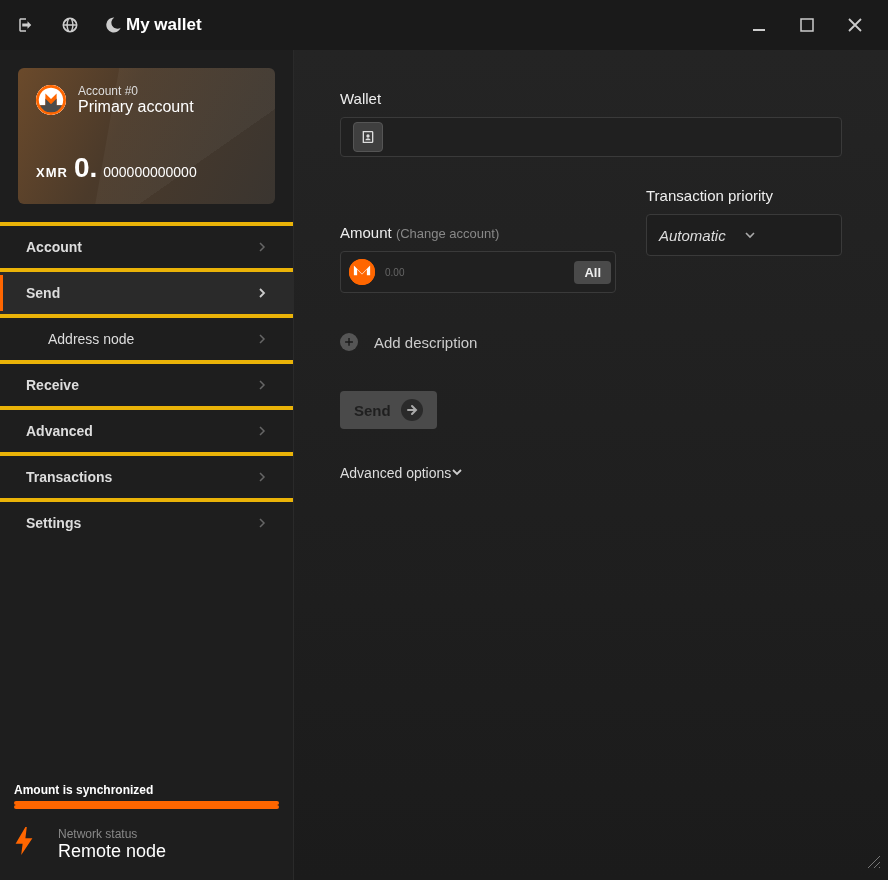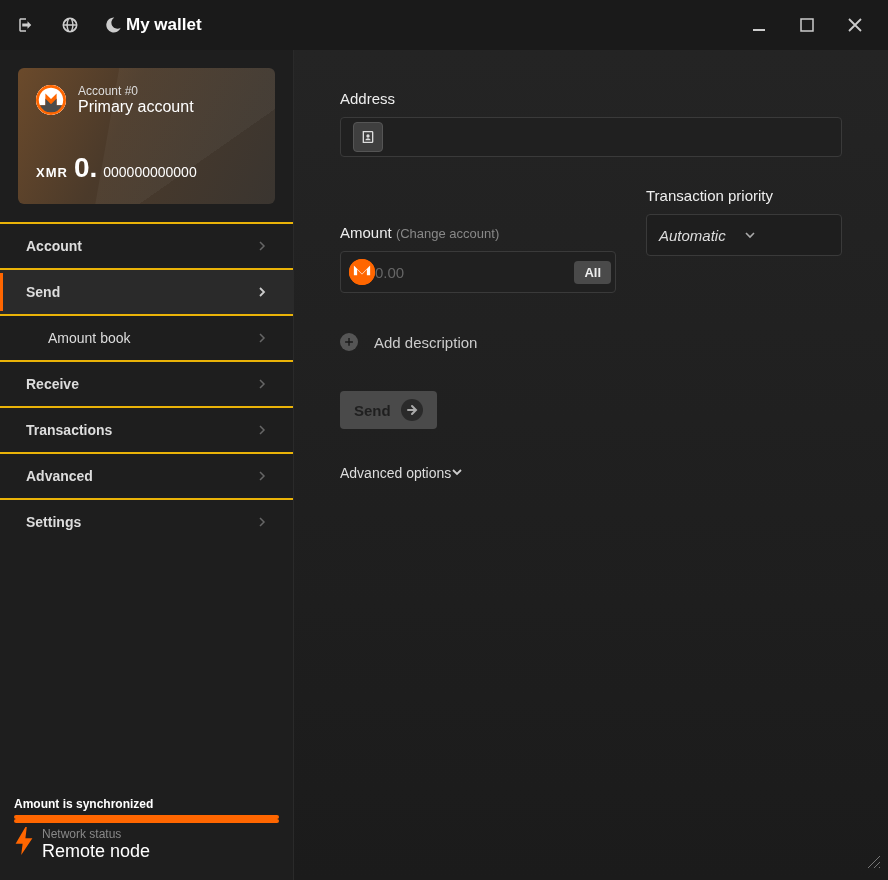--- a/index.html
+++ b/index.html
@@ -67,37 +67,37 @@
 .card-balance .sm { font-size:14px; font-weight:500;}
 
 .nav { display:flex; flex-direction:column; }
 .nav-item {
   height:46px;
   display:flex; align-items:center;
   padding: 0 26px;
   font-size:14px; font-weight:600; color:#ddd;
   cursor:pointer;
   position:relative;
-  border-top:2px solid #eab308;
+  border-top:4px solid #eab308;
 }
 .nav-item.sub { padding-left: 48px; font-weight:500;}
 .nav-item .chev { margin-left:auto; color:#666;}
 .nav-item.active { background:#2a2a2a;}
 .nav-item.active::before {
   content:""; position:absolute; left:0; top:3px; bottom:3px; width:3px; background:#ff6600;
 }
 
 .status-block {
   margin-top:auto;
   padding: 10px 14px 18px 14px;
   font-size: 12px;
 }
 .status-line { font-weight:700; color:#fff; margin-top:6px; margin-bottom:4px;}
 .prog { height:4px; background:#ff6600; border-radius:2px; width:100%; }
-.net-row { display:flex; gap:8px; align-items:flex-start; margin-top:4px;}
+.net-row { display:flex; gap:24px; align-items:flex-start; margin-top:18px;}
 .bolt { color:#ff6600; font-size:26px;}
 .net-label { font-size:12px; color:#888;}
 .net-val { font-size:18px; color:#fff; font-weight:500;}
 
 .main {
   flex:1;
   background: linear-gradient(180deg, #242424 0%, #1b1b1b 100%);
   padding: 40px 46px;
   position:relative;
 }
@@ -135,21 +135,21 @@
   background:#202020; border-radius:4px;
   height:42px; padding:0 4px 0 8px;
 }
 .amount-wrap .m-small {
   width:26px; height:26px; border-radius:50%; background:#ff6600;
   display:flex; align-items:center; justify-content:center;
 }
 .amount-wrap .m-small svg { width:26px; height:26px;}
 .amount-wrap input {
   flex:1; background:transparent; border:none; outline:none;
-  color:#f97316; font-size:15px; 
+  color:#f97316; font-size:10px; padding-left:10px;
 }
 .amount-wrap input::placeholder { color:#666;}
 .all-btn {
   background:#4a4a4a; color:#eee; border-radius:4px;
   padding:4px 10px; font-size:13px; cursor:pointer; font-weight:600;
 }
 
 .select-wrap {
   display:flex; align-items:center;
   border:1px solid #3a3a3a;
@@ -270,45 +270,45 @@
       </div>
       <div class="nav-item active">
         <span>Send</span>
         <span class="chev">
           <svg width="10" height="10" viewBox="0 0 10 10">
               <path d="M3 1l4 4-4 4" stroke="#ccc" stroke-width="1.8" fill="none"></path>
             </svg>
         </span>
       </div>
       <div class="nav-item sub">
-        <span>Amount book</span>
+        <span>Address node</span>
         <span class="chev">
           <svg width="10" height="10" viewBox="0 0 10 10">
               <path d="M3 1l4 4-4 4" stroke="currentColor" stroke-width="1.5" fill="none"></path>
             </svg>
         </span>
       </div>
       <div class="nav-item">
         <span>Receive</span>
         <span class="chev">
           <svg width="10" height="10" viewBox="0 0 10 10">
               <path d="M3 1l4 4-4 4" stroke="currentColor" stroke-width="1.5" fill="none"></path>
             </svg>
         </span>
       </div>
       <div class="nav-item">
+        <span>Advanced</span>
+        <span class="chev">
+          <svg width="10" height="10" viewBox="0 0 10 10">
+              <path d="M3 1l4 4-4 4" stroke="currentColor" stroke-width="1.5" fill="none"></path>
+            </svg>
+        </span>
+      </div>
+      <div class="nav-item">
         <span>Transactions</span>
-        <span class="chev">
-          <svg width="10" height="10" viewBox="0 0 10 10">
-              <path d="M3 1l4 4-4 4" stroke="currentColor" stroke-width="1.5" fill="none"></path>
-            </svg>
-        </span>
-      </div>
-      <div class="nav-item">
-        <span>Advanced</span>
         <span class="chev">
           <svg width="10" height="10" viewBox="0 0 10 10">
               <path d="M3 1l4 4-4 4" stroke="currentColor" stroke-width="1.5" fill="none"></path>
             </svg>
         </span>
       </div>
       <div class="nav-item">
         <span>Settings</span>
         <span class="chev">
           <svg width="10" height="10" viewBox="0 0 10 10">
@@ -330,21 +330,21 @@
         </div>
         <div>
           <div class="net-label">Network status</div>
           <div class="net-val">Remote node</div>
         </div>
       </div>
     </div>
   </div>
 
   <div class="main">
-    <div class="field-label">Address</div>
+    <div class="field-label">Wallet</div>
     <div class="input-wrap">
       <div class="addr-btn">
         <svg viewBox="0 0 24 24">
             <path d="M4 3h14a2 2 0 012 2v14a2 2 0 01-2 2H4V3zm2 2v14h12V5H6zm6 3a2.5 2.5 0 110 5 2.5 2.5 0 010-5zm-4 9c0-2 2.7-3 4-3s4 1 4 3H8z"></path>
           </svg>
       </div>
     </div>
 
     <div class="row2">
       <div class="amount-col">

